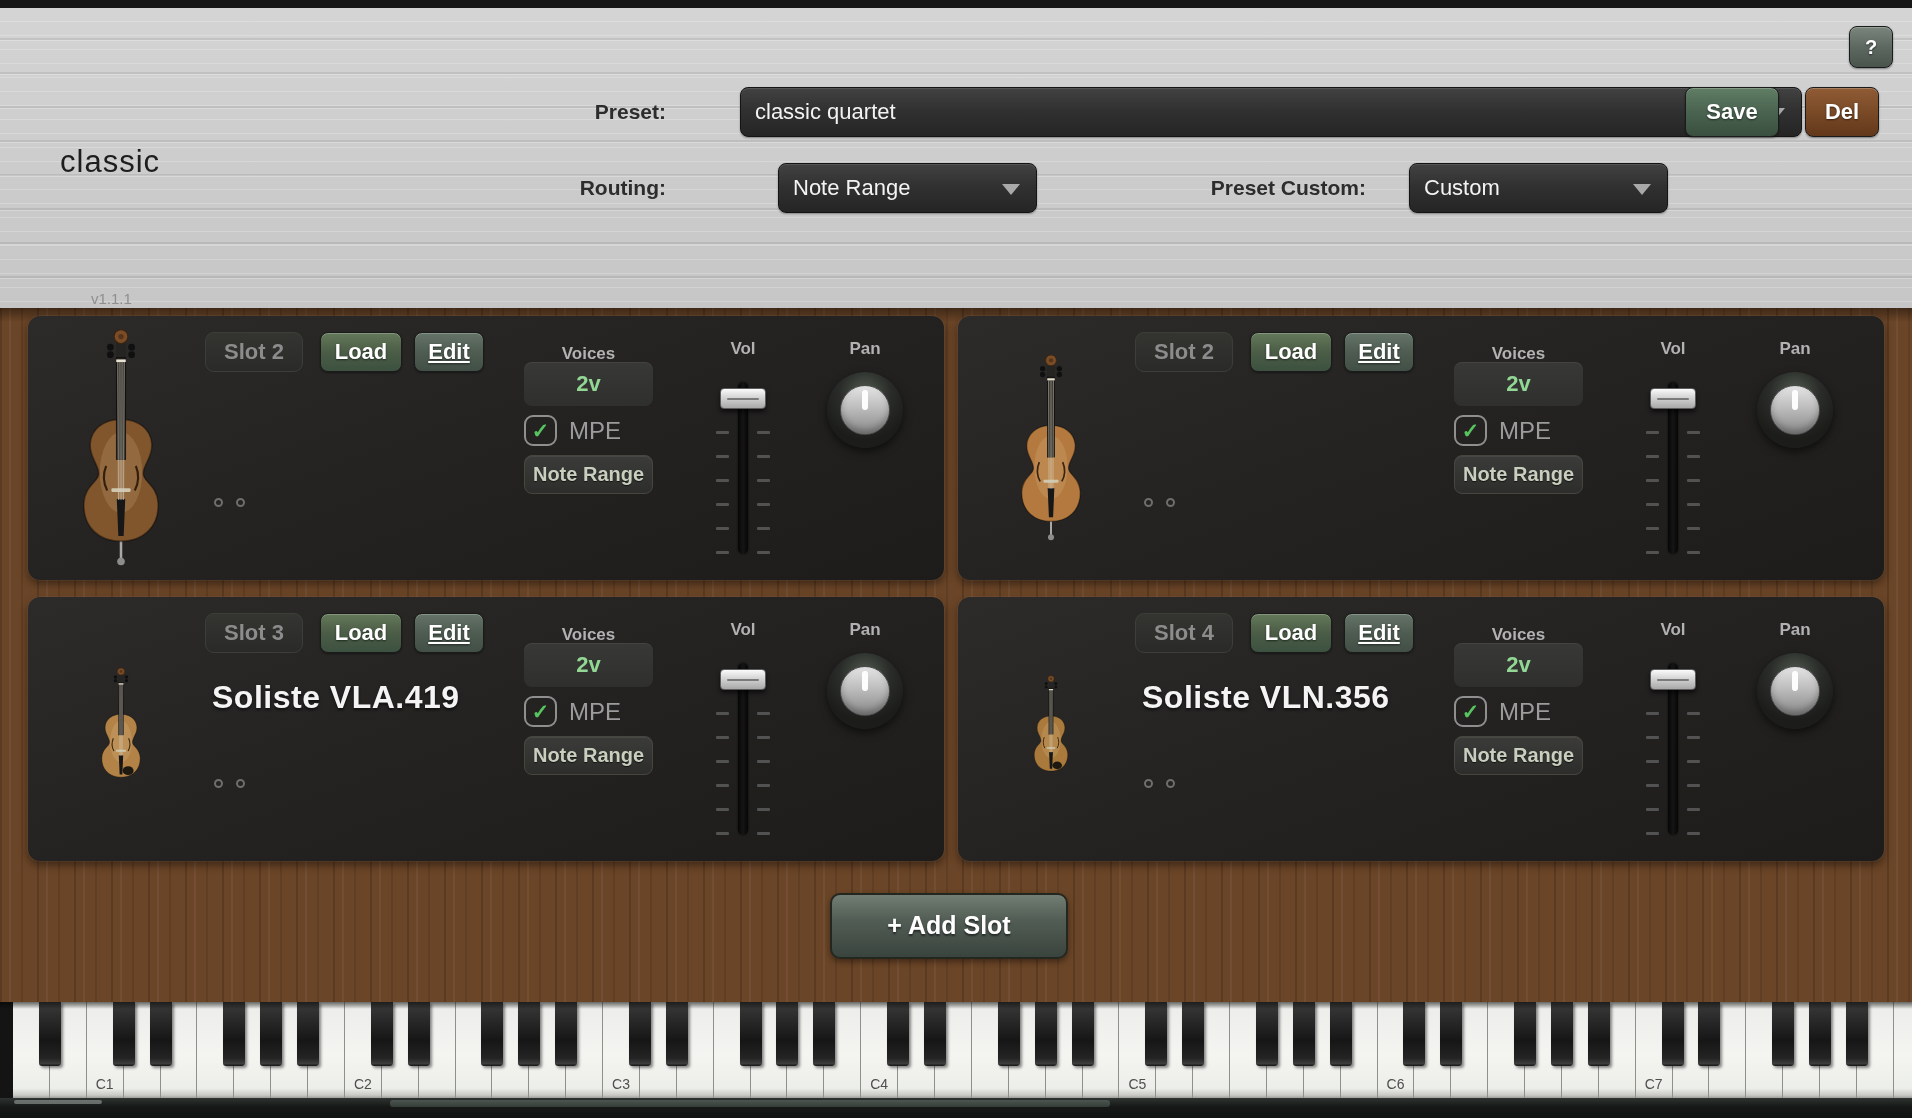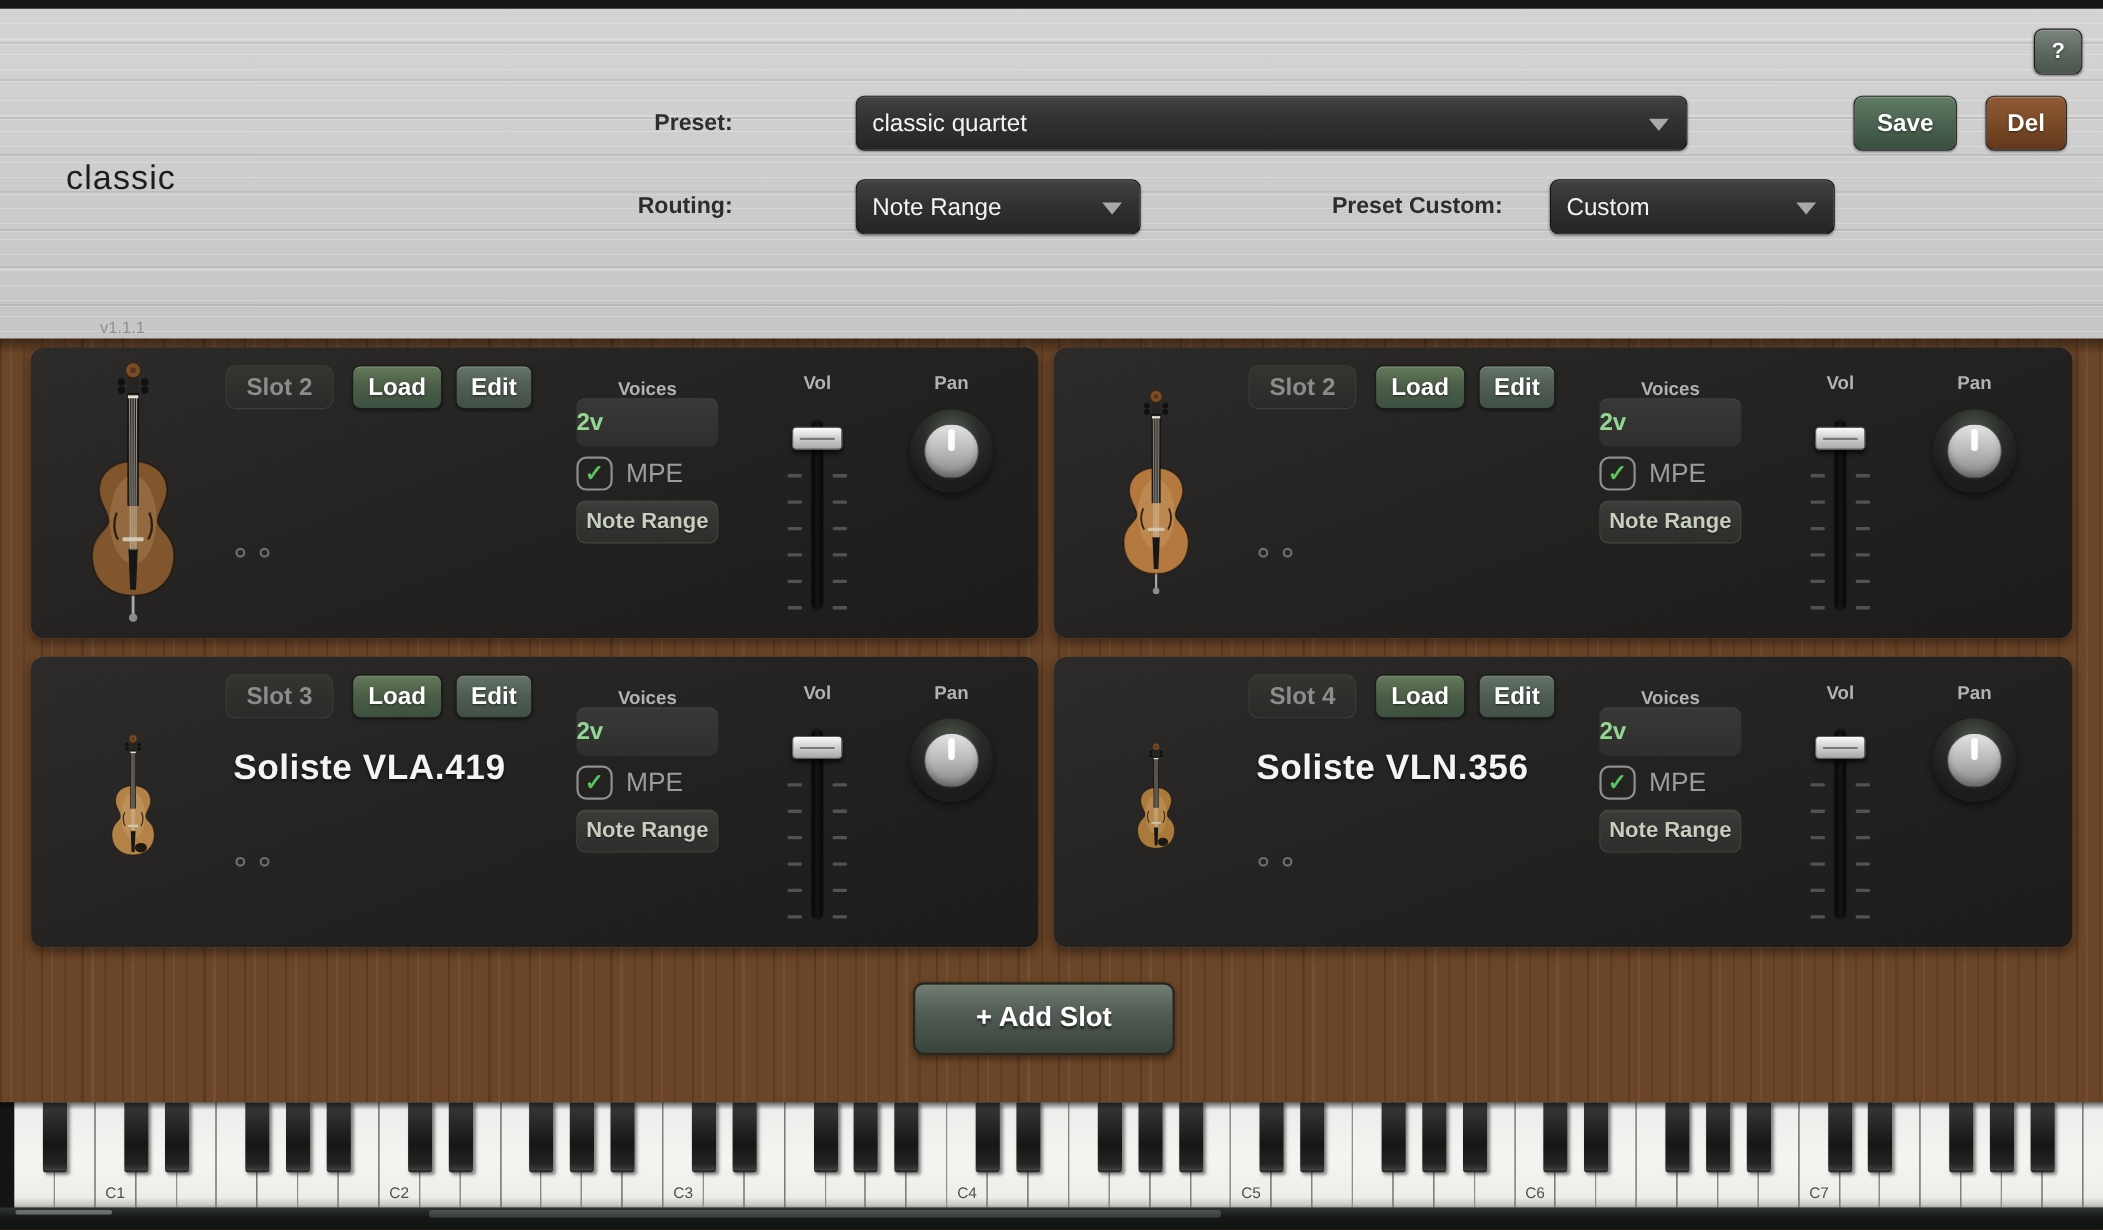--- a/index.html
+++ b/index.html
@@ -27,21 +27,21 @@
   .lbl-routing{left:520px;top:155px;width:146px;}
   .lbl-preset-config{left:1180px;top:155px;width:186px;}
 
   .dropdown{position:absolute;height:50px;border-radius:8px;cursor:pointer;
     background:linear-gradient(180deg,#424242 0%,#313131 45%,#252525 100%);
     border:1px solid #141414;box-sizing:border-box;
     box-shadow:inset 0 1px 0 rgba(255,255,255,.10), 0 1px 2px rgba(0,0,0,.35);}
   .dropdown .dd-text{position:absolute;left:14px;top:0;line-height:48px;font-size:22px;color:#f3f3f3;}
   .dropdown .dd-arrow{position:absolute;right:16px;top:20px;width:0;height:0;
     border-left:9px solid transparent;border-right:9px solid transparent;border-top:11px solid #a9a9a9;}
-  .dd-preset{left:778px;top:79px;width:756px;padding-left:30px;}
+  .dd-preset{left:740px;top:79px;width:1062px;padding-left:30px;}
   .dd-routing{left:778px;top:155px;width:259px;}
   .dd-config{left:1409px;top:155px;width:259px;}
 
   .pushbtn{position:absolute;border-radius:8px;border:1px solid #1b1b1b;box-sizing:border-box;
     color:#fff;font-weight:bold;font-size:22px;text-align:center;cursor:pointer;
     text-shadow:0 1px 2px rgba(0,0,0,.55);box-shadow:inset 0 1px 0 rgba(255,255,255,.22), 0 1px 2px rgba(0,0,0,.4);
     font-family:"Liberation Sans", sans-serif;}
   .btn-save{left:1685px;top:79px;width:94px;height:50px;line-height:48px;
     background:linear-gradient(180deg,#607d64 0%,#4a6350 50%,#3a4f3f 100%);}
   .btn-del{left:1805px;top:79px;width:74px;height:50px;line-height:48px;
@@ -67,36 +67,36 @@
   .inst-cello{width:88px;height:192px;color:#b3793e;}
   .inst-viola{width:58px;height:126px;color:#b28246;}
   .inst-violin{width:50px;height:110px;color:#a97a3c;}
 
   .slot-pill{position:absolute;left:177px;top:16px;width:98px;height:40px;border-radius:9px;
     background:linear-gradient(180deg,#343431 0%,#2a2a28 100%);
     border:1px solid #3d3d3a;box-sizing:border-box;color:#8c8c8c;font-weight:bold;font-size:22px;
     text-align:center;line-height:38px;}
   .slot-btn{height:40px;line-height:38px;font-size:22px;}
   .btn-load{left:292px;top:16px;width:82px;background:linear-gradient(180deg,#64795a 0%,#4b5d46 50%,#3c5140 100%);}
-  .btn-edit{left:386px;top:16px;width:70px;background:linear-gradient(180deg,#657468 0%,#4e5c51 50%,#414f46 100%);}
+  .btn-edit{left:386px;top:16px;width:70px;background:linear-gradient(180deg,#657468 0%,#4e5c51 50%,#414f46 100%);text-decoration:underline;}
 
   .slot-title{position:absolute;left:184px;top:82px;font-size:32px;font-weight:bold;color:#f4f4f4;
     text-shadow:0 2px 3px rgba(0,0,0,.6);letter-spacing:.5px;white-space:nowrap;}
 
   .leds{position:absolute;left:186px;top:182px;display:flex;gap:13px;}
   .led{width:9px;height:9px;border-radius:50%;border:2px solid #6e6e6e;box-sizing:border-box;}
 
   .label{position:absolute;font-size:17px;font-weight:bold;color:#b2b2b2;text-align:center;}
   .voices-label{left:496px;top:28px;width:129px;}
   .vol-label{left:685px;top:23px;width:60px;}
   .pan-label{left:807px;top:23px;width:60px;}
 
   .voices-box{position:absolute;left:496px;top:46px;width:129px;height:44px;border-radius:8px;
     background:linear-gradient(180deg,#383836 0%,#2f2f2d 100%);
-    box-shadow:inset 0 1px 0 rgba(255,255,255,.06);line-height:44px;cursor:pointer;}
+    box-shadow:inset 0 1px 0 rgba(255,255,255,.06);text-align:center;line-height:44px;cursor:pointer;}
   .voices-val{font-size:22px;font-weight:bold;color:#92d794;}
 
   .mpe-check{position:absolute;left:496px;top:99px;width:33px;height:31px;border-radius:9px;
     border:2px solid #8f8f8f;box-sizing:border-box;cursor:pointer;text-align:center;}
   .mpe-check::after{content:"\2713";color:#57c45f;font-size:21px;font-weight:bold;line-height:27px;}
   .mpe-label{position:absolute;left:541px;top:99px;height:31px;line-height:31px;font-size:24px;color:#9c9c9c;}
 
   .note-range{position:absolute;left:496px;top:139px;width:129px;height:39px;border-radius:8px;
     background:linear-gradient(180deg,#3b3b39 0%,#2d2d2b 100%);
     border:1px solid #46463f;box-sizing:border-box;color:#c9cfbf;font-weight:bold;font-size:20px;

